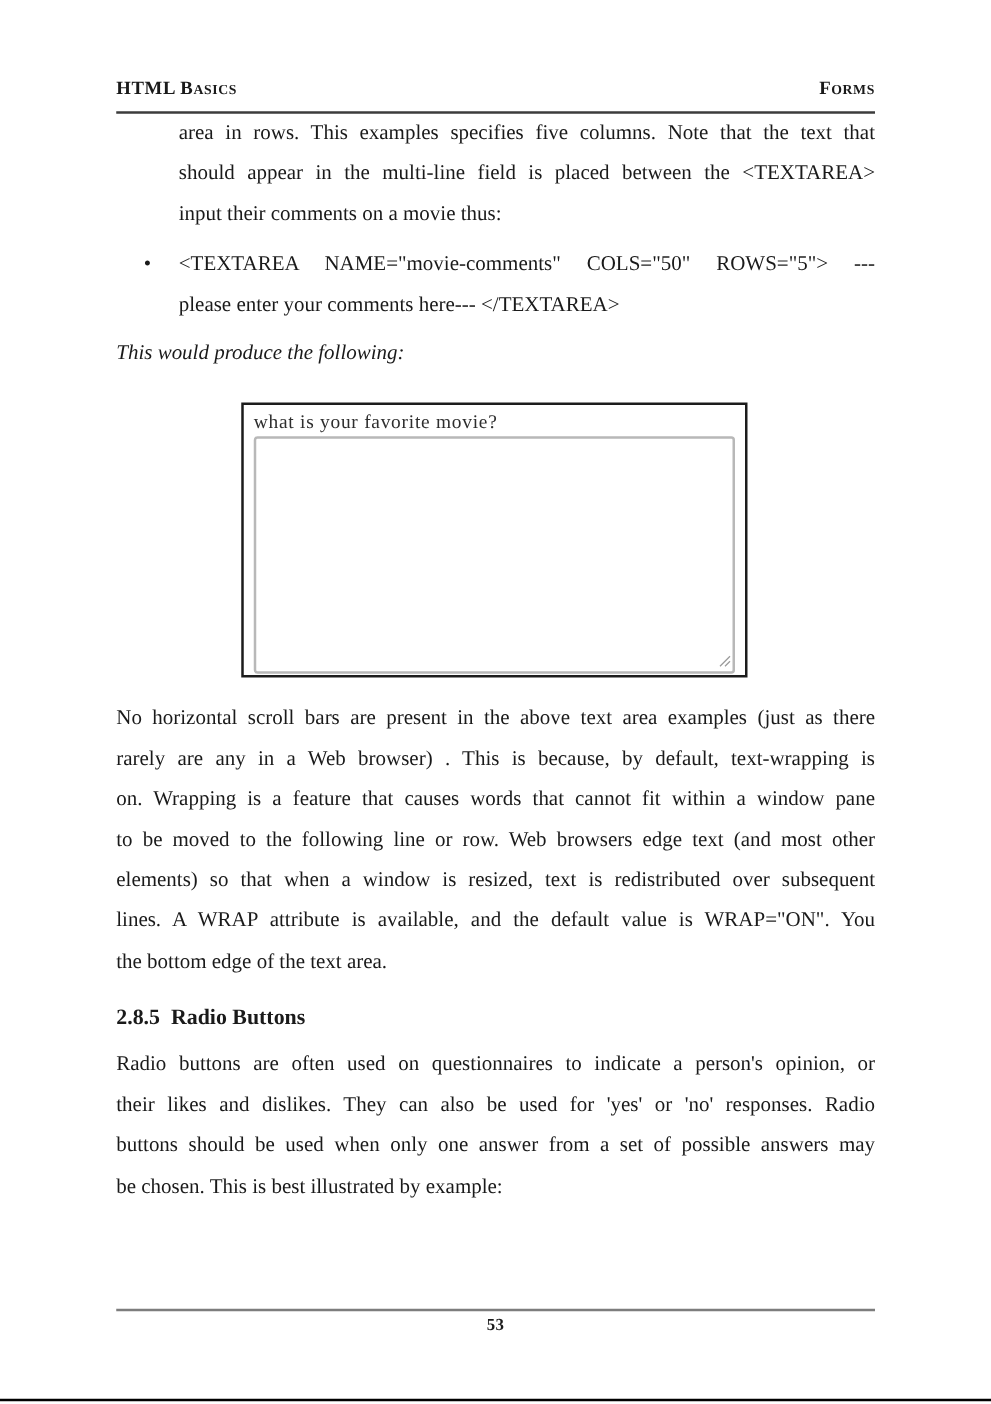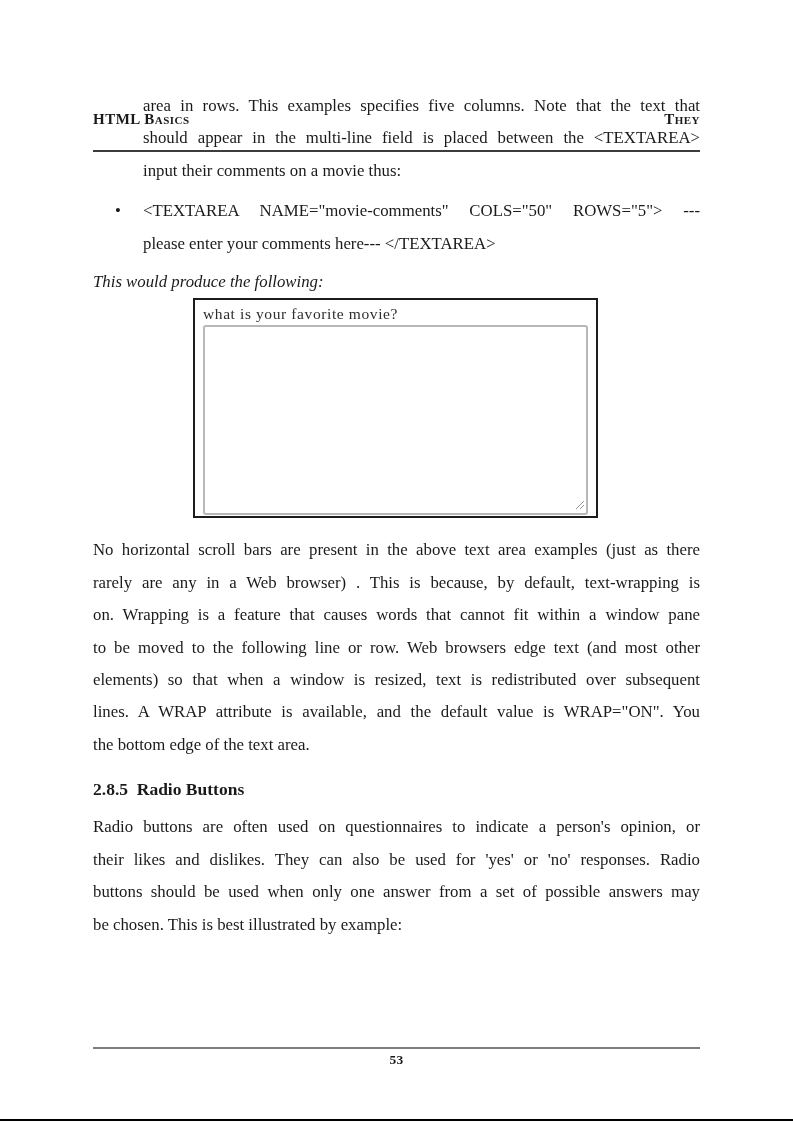--- a/index.html
+++ b/index.html
@@ -10,39 +10,38 @@
     font-family:"Liberation Serif", serif;
     color:#1a1a1a;
     overflow:hidden;
   }
   
   .header{
     position:absolute;left:93px;right:93px;top:63px;
     display:flex;justify-content:space-between;align-items:flex-end;
     font-weight:bold;font-variant:small-caps;
     font-size:15px;letter-spacing:.5px;line-height:16px;
-    padding-bottom:23px;
+    padding-bottom:10px;
     border-bottom:2px solid #3c3c3c;
-    margin-top:48px;
   }
   
   .content{position:absolute;left:93px;right:93px;top:90px;}
   .jpara{font-size:16.8px;line-height:32.4px;}
   .jpara .line{text-align:justify;text-align-last:justify;}
   .jpara .line.last{text-align-last:left;}
   .indented{margin-left:50px;}
   .bullet-row{position:relative;margin-left:50px;margin-top:8px;}
   .bullet{
     position:absolute;left:-28px;top:0;
     line-height:32.4px;font-size:16.8px;
   }
   .para-intro{margin-top:6px;font-style:italic;}
   
   .figure{
-    margin-top:0;margin-left:100px;
+    margin-top:24px;margin-left:100px;
     width:405px;height:220px;box-sizing:border-box;
     border:2px solid #1c1c1c;
     padding:4px 8px 6px 8px;
   }
   .figure-label{
     font-size:15.5px;line-height:19px;color:#2e2e2e;
     letter-spacing:.6px;
   }
   .ta-wrap{position:relative;margin-top:2px;height:190px;}
   .movie-textarea{
@@ -71,21 +70,21 @@
     background:#000000;
   }
 </style>
 </head>
 <body>
 
 <div class="page">
 
   <div class="header">
     <span>HTML Basics</span>
-    <span>They</span>
+    <span>Forms</span>
   </div>
 
   <div class="content">
 
     <div class="jpara indented">
         <div class="line">area in rows. This examples specifies five columns. Note that the text that</div>
         <div class="line">should appear in the multi-line field is placed between the &lt;TEXTAREA&gt;</div>
         <div class="line last">input their comments on a movie thus:</div>
       </div>
 

